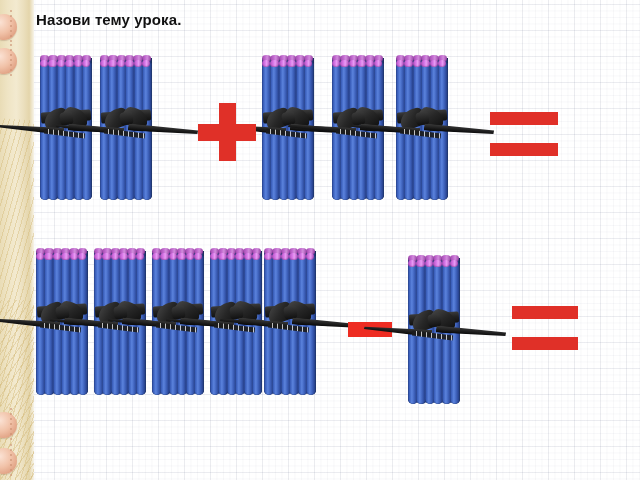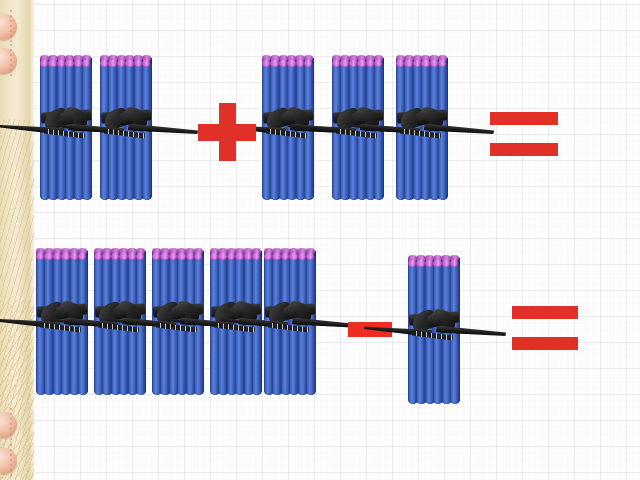--- a/index.html
+++ b/index.html
@@ -119,20 +119,21 @@
   <div class="ring" style="top: 14px;"></div>
       <div class="perf" style="top: 10px;"></div>
       <div class="ring" style="top: 48px;"></div>
       <div class="perf" style="top: 44px;"></div>
       <div class="ring" style="top: 412px;"></div>
       <div class="perf" style="top: 408px;"></div>
       <div class="ring" style="top: 448px;"></div>
       <div class="perf" style="top: 444px;"></div>
     </div>
 
+  <div id="title">Назови тему урока.</div>
 
   <div id="figures">
       <div class="bundle" style="left: 40px; top: 52px; width: 52px; height: 148px;">
         <div class="sticks">
           <div class="stick" style="width: 10.1667px; left: 0px; height: 142px; top: 6px; filter: brightness(0.82);"></div>
           <div class="cap" style="width: 9.16667px; height: 7px; left: 0px; top: 3px; filter: brightness(0.9);"></div>
           <div class="stick" style="width: 10.1667px; left: 8.36667px; height: 142px; top: 6px; filter: brightness(0.82);"></div>
           <div class="cap" style="width: 9.16667px; height: 7px; left: 8.36667px; top: 3px; filter: brightness(0.9);"></div>
           <div class="stick" style="width: 10.1667px; left: 16.7333px; height: 142px; top: 6px; filter: brightness(0.82);"></div>
           <div class="cap" style="width: 9.16667px; height: 7px; left: 16.7333px; top: 3px; filter: brightness(0.9);"></div>

